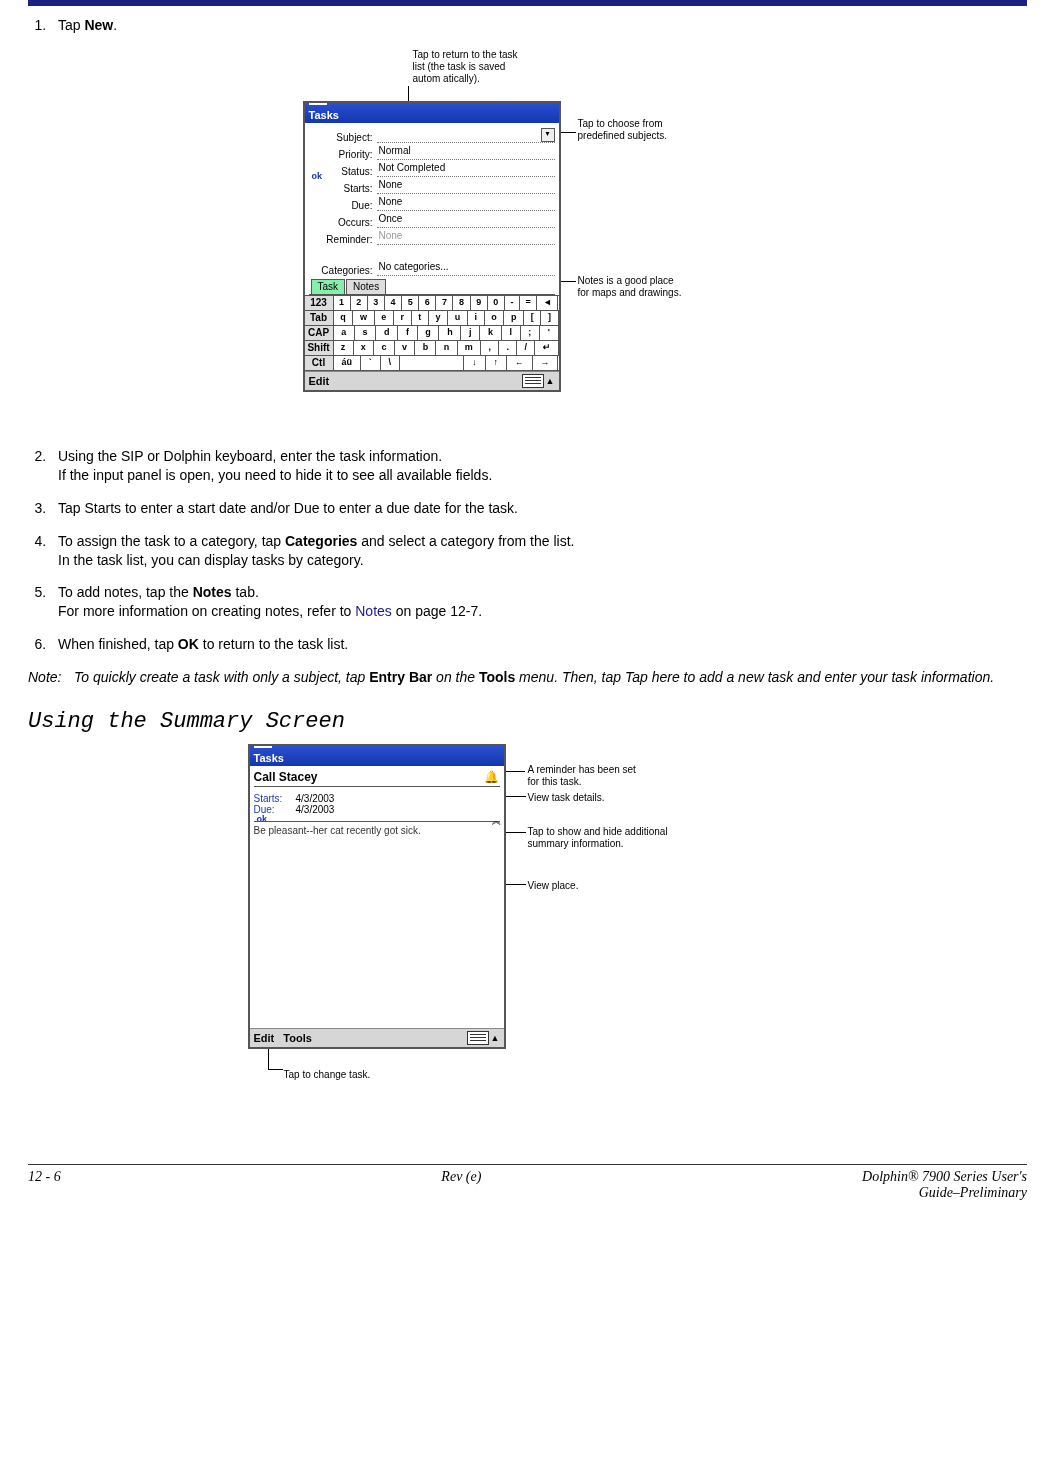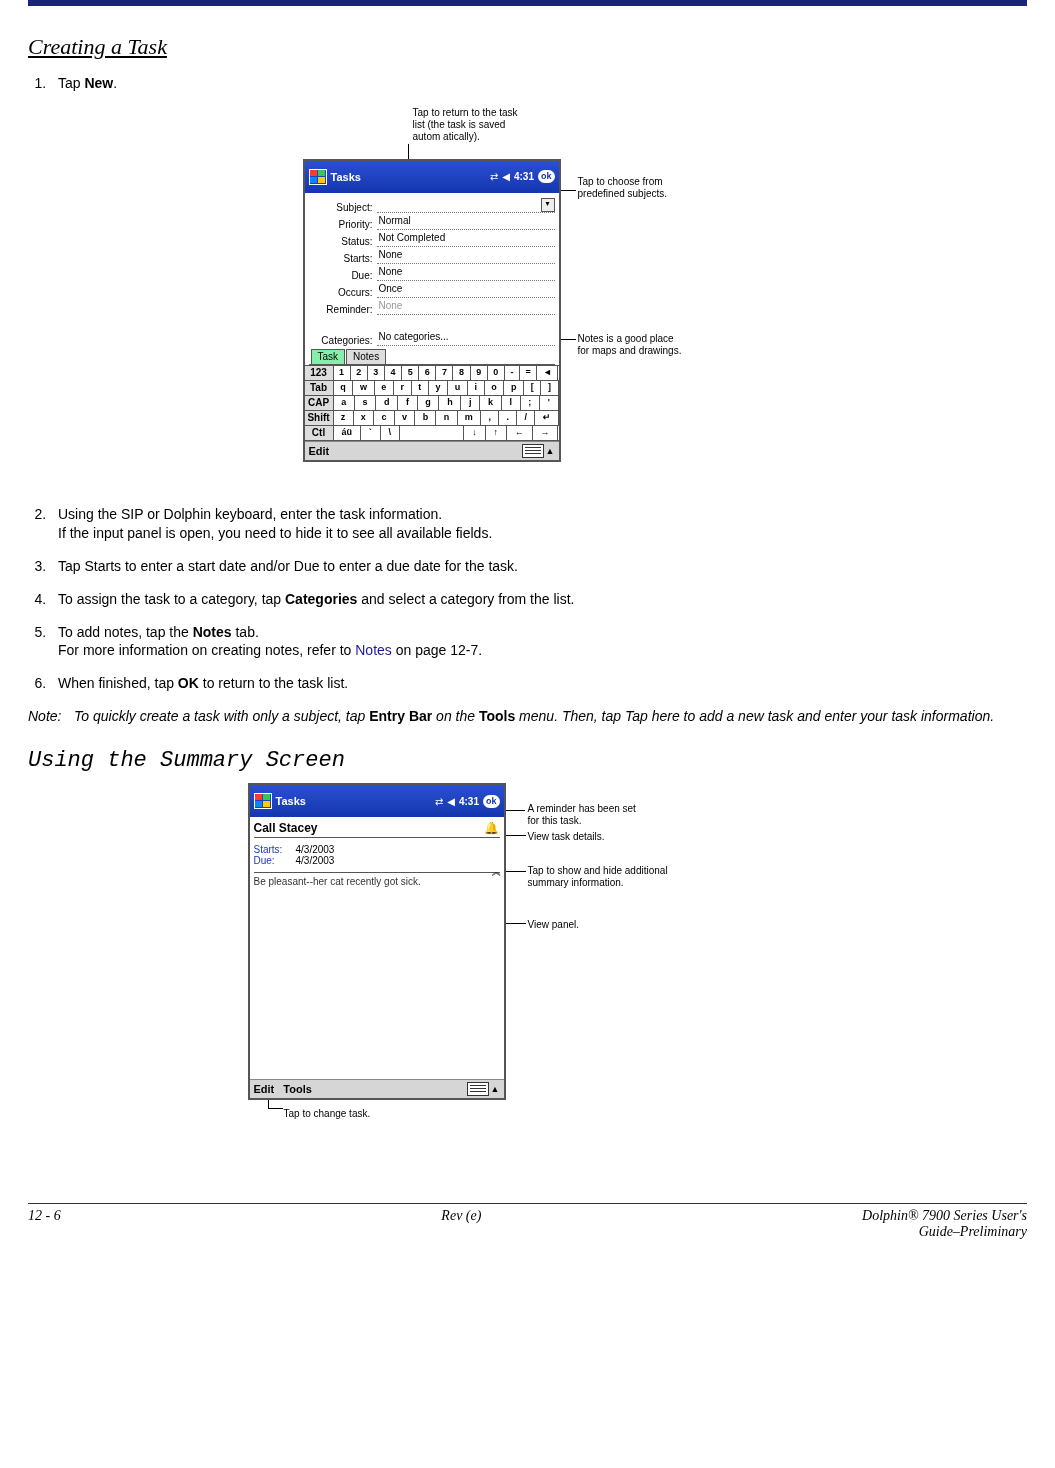--- a/index.html
+++ b/index.html
@@ -99,27 +99,28 @@
     position: absolute;
     left: 95px;
     top: 52px;
     width: 254px;
     border: 2px solid #555;
     background: #fff;
     font-family: Tahoma, Arial, sans-serif;
     font-size: 11px;
   }
   .titlebar {
-    height: 32px;
+    height: 20px;
     background: linear-gradient(#2a4fd0,#1436b0);
     color: #fff;
     display: flex;
-    align-items: center;
+    align-items: flex-start;
     padding: 0 4px;
     gap: 4px;
+    flex-direction: column;
   }
   .titlebar .winflag {
     width: 16px; height: 14px;
     background:
      linear-gradient(#ff3b30,#ff3b30) 0 0/7px 6px no-repeat,
      linear-gradient(#34c759,#34c759) 8px 0/7px 6px no-repeat,
      linear-gradient(#0a84ff,#0a84ff) 0 7px/7px 6px no-repeat,
      linear-gradient(#ffcc00,#ffcc00) 8px 7px/7px 6px no-repeat;
     border:1px solid #fff;
   }
@@ -221,21 +222,20 @@
     justify-content:space-between;
   }
 </style>
 </head>
 <body>
 
 <div class="header-bar"></div>
 
 <div class="page">
 
-  <h3 class="section">Creating a Task</h3>
 
   <ol class="steps">
     <li>
       <span>Tap </span><b>New</b><span>.</span>
     </li>
   </ol>
 
   <div class="fig1-wrap">
 
     <div class="callout" style="left:205px; top:0;"><span style="white-space:pre-line;">Tap to return to the task
@@ -385,20 +385,21 @@
   <ol class="steps" start="2">
     <li>
       <span>Using the SIP or Dolphin keyboard, enter the task information.</span>
       <span class="step-sub">If the input panel is open, you need to hide it to see all available fields.</span>
     </li>
     <li>
       <span>Tap Starts to enter a start date and/or Due to enter a due date for the task.</span>
     </li>
     <li>
       <span>To assign the task to a category, tap </span><b>Categories</b><span> and select a category from the list.</span>
+      <span class="step-sub">In the task list, you can display tasks by category.</span>
     </li>
     <li>
       <span>To add notes, tap the </span><b>Notes</b><span> tab.</span>
       <span class="step-sub"><span>For more information on creating notes, refer to </span><span class="link">Notes</span><span> on page 12-7.</span></span>
     </li>
     <li>
       <span>When finished, tap </span><b>OK</b><span> to return to the task list.</span>
     </li>
   </ol>
 
@@ -417,21 +418,21 @@
 for this task.</span></div>
     <div class="callout-line" style="left:285px; top:27px; width:32px; height:1px;"></div>
 
     <div class="callout" style="left:320px; top:48px;"><span>View task details.</span></div>
     <div class="callout-line" style="left:260px; top:52px; width:58px; height:1px;"></div>
 
     <div class="callout" style="left:320px; top:82px;"><span style="white-space:pre-line;">Tap to show and hide additional
 summary information.</span></div>
     <div class="callout-line" style="left:293px; top:88px; width:25px; height:1px;"></div>
 
-    <div class="callout" style="left:320px; top:136px;"><span>View panel.</span></div>
+    <div class="callout" style="left:320px; top:136px;"><span>View place.</span></div>
     <div class="callout-line" style="left:220px; top:140px; width:98px; height:1px;"></div>
 
     <div class="callout" style="left:76px; top:325px;"><span>Tap to change task.</span></div>
     <div class="callout-line" style="left:60px; top:305px; width:1px; height:20px;"></div>
     <div class="callout-line" style="left:60px; top:325px; width:15px; height:1px;"></div>
 
     <div class="device2">
       <div class="titlebar">
         <span class="winflag"></span>
         <span class="ttl">Tasks</span>

